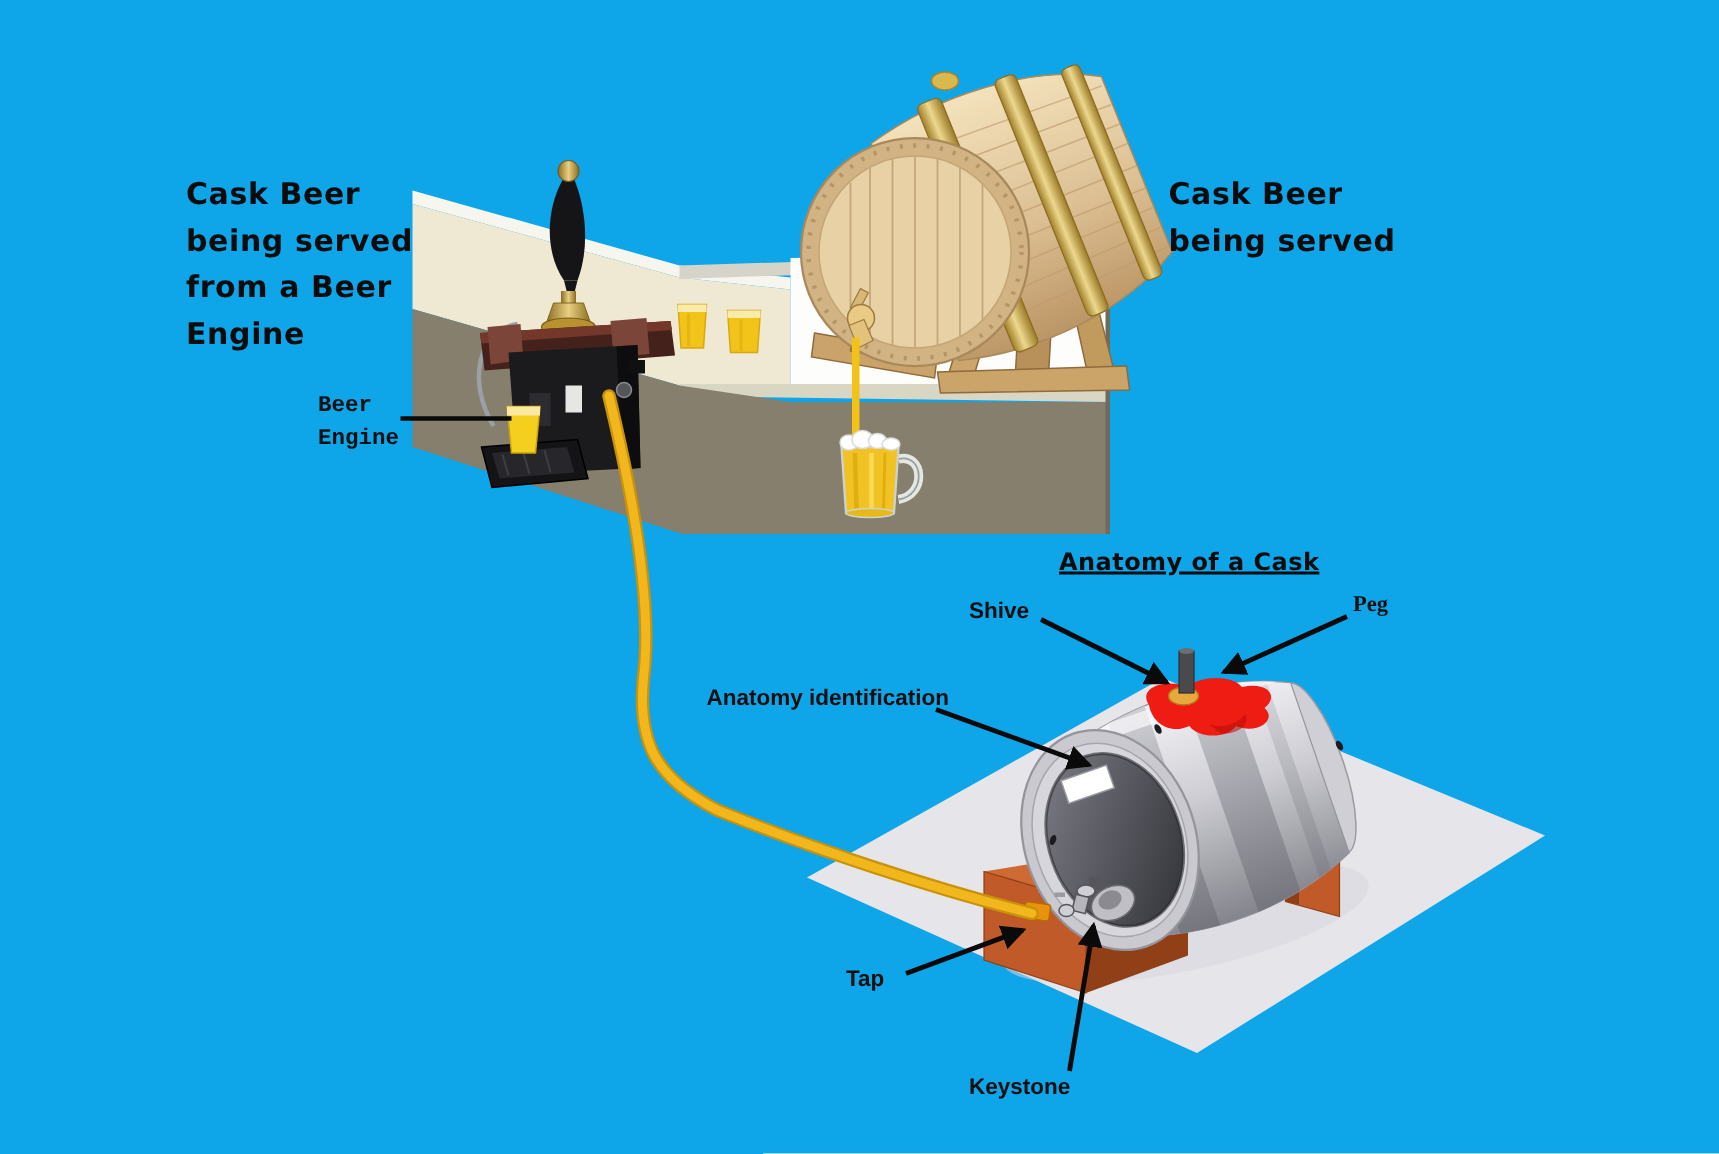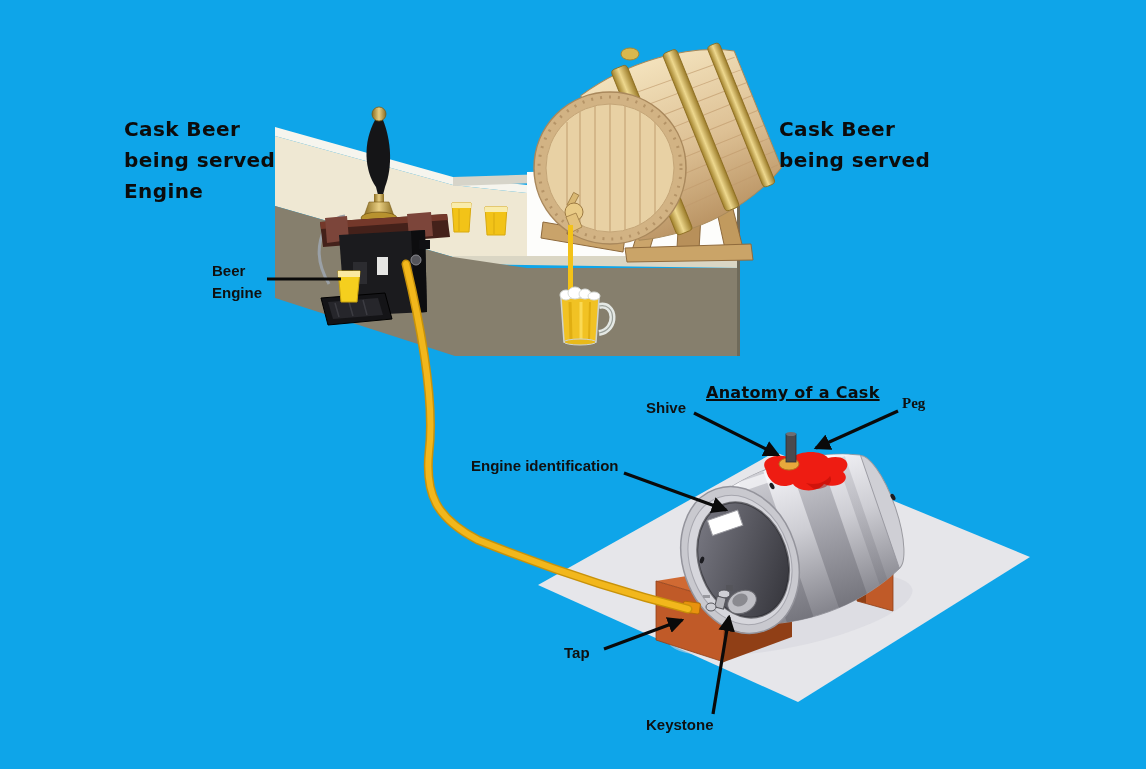--- a/index.html
+++ b/index.html
@@ -26,34 +26,34 @@
   .part-label{
     position:absolute;
     font-family:"Liberation Sans", sans-serif;
     font-weight:bold;
     font-size:15px;
     color:#101010;
     white-space:nowrap;
   }
   .anatomy-title{
     position:absolute;
-    left:706px;top:383px;
+    left:706px;top:365px;
     font-family:"DejaVu Sans", sans-serif;
     font-weight:700;
     font-size:16px;
     color:#0c0c0c;
     text-decoration:underline;
     text-decoration-thickness:2px;
     letter-spacing:.3px;
     white-space:nowrap;
   }
   .be-label{
     position:absolute;
     left:212px;top:260px;
-    font-family:Liberation Sans, sans-serif;
+    font-family:Liberation Mono, monospace;
     font-weight:bold;
     font-size:15px;
     line-height:22px;
     color:#101010;
   }
 </style>
 </head>
 <body>
 
 <div class="stage">
@@ -315,34 +315,35 @@
     <line x1="624" y1="473" x2="726" y2="510" marker-end="url(#ah)"></line>
     <line x1="604" y1="649" x2="682" y2="620" marker-end="url(#ah)"></line>
     <line x1="713" y1="714" x2="729" y2="617" marker-end="url(#ah)"></line>
     <line x1="267" y1="279" x2="341" y2="279" stroke-width="3"></line>
   </g>
 </svg>
 
   <div class="caption cap-left">
     <div>Cask Beer</div>
     <div>being served</div>
+    <div>from a Beer</div>
     <div>Engine</div>
   </div>
 
   <div class="caption cap-right">
     <div>Cask Beer</div>
     <div>being served</div>
   </div>
 
   <div class="be-label">
     <div>Beer</div>
     <div>Engine</div>
   </div>
 
   <div class="anatomy-title">Anatomy of a Cask</div>
 
   <div class="part-label" style="left:646px;top:399px;">Shive</div>
   <div class="part-label" style="left:902px;top:395px;font-family:Liberation Serif, serif;">Peg</div>
-  <div class="part-label" style="left:471px;top:457px;">Engine identification</div>
+  <div class="part-label" style="left:471px;top:457px;">Anatomy identification</div>
   <div class="part-label" style="left:564px;top:644px;">Tap</div>
   <div class="part-label" style="left:646px;top:716px;">Keystone</div>
 
 </div>
 
 </body></html>

